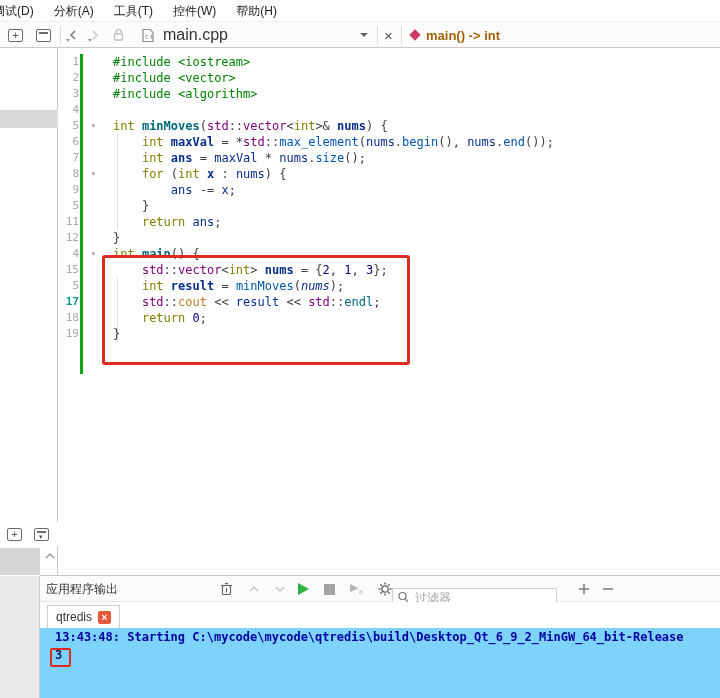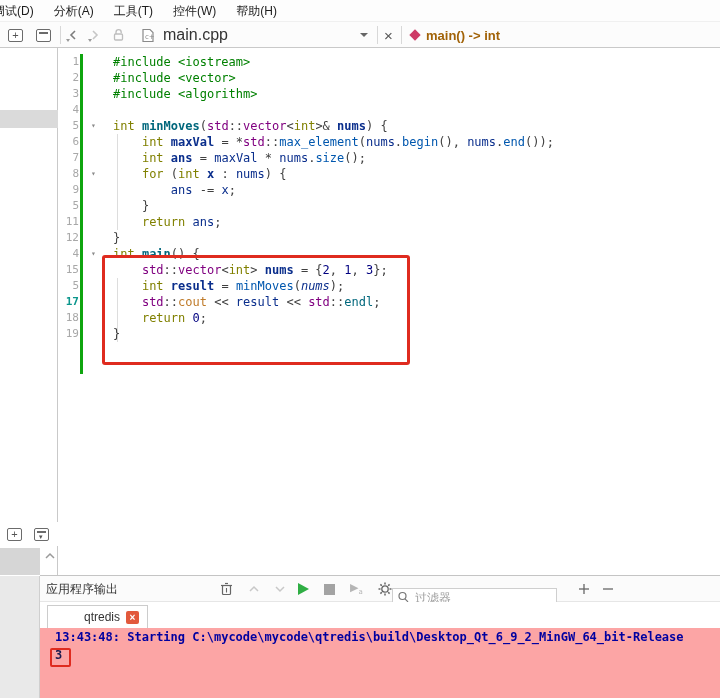--- a/index.html
+++ b/index.html
@@ -63,24 +63,24 @@
   .play-tri { width:0; height:0; border-top:6px solid transparent; border-bottom:6px solid transparent; border-left:11px solid #2fae44; }
   .stop-sq { width:11px; height:11px; background:#a3a3a3; }
   .rerun { color:#b5b5b5; font-size:11px; font-family:"DejaVu Sans", sans-serif; }
   .filterbox { position:absolute; left:352px; top:4px; width:165px; height:19px; border:1px solid #cfcfcf; background:#fff;
                display:flex; align-items:center; padding-left:4px; gap:4px;margin-top:8px; }
   .filterbox input { border:none; outline:none; font-size:12px; color:#333; width:120px; font-family:"Liberation Sans", sans-serif; }
   .filterbox input::placeholder { color:#9a9a9a; }
   .tabrow { position:absolute; left:0; top:26px; width:680px; height:26px; background:#fff; }
   .outtab { position:absolute; left:7px; top:3px; height:23px; display:flex; align-items:center; gap:6px;
             padding:0 8px; background:#fff; border:1px solid #ccc; border-bottom:none; }
-  .outtab .tlabel { font-size:12px; color:#333;margin-left:28px; }
+  .outtab .tlabel { font-size:12px; color:#333; }
   .tab-close { width:13px; height:13px; background:#e2593c; border-radius:2px; color:#fff; font-size:10px; line-height:13px;
                text-align:center; font-weight:bold; }
-  .outbody { position:absolute; left:0; top:52px; width:680px; height:71px; background:#fca5a5; overflow:hidden; }
+  .outbody { position:absolute; left:0; top:52px; width:680px; height:71px; background:#7dd3fc; overflow:hidden; }
   .out-line { font-family:"DejaVu Sans Mono", monospace; font-size:12px; font-weight:bold; color:#0000a0;
               white-space:pre; line-height:18px; padding-left:15px; }
   .out-line.stdout { color:#1c1c50; }
   .red-box-out { position:absolute; left:10px; top:20px; width:21px; height:19px; border:2px solid #df2b1f; border-radius:2px; pointer-events:none; }
 
   svg { display:block; }
 </style>
 </head>
 <body>
 

